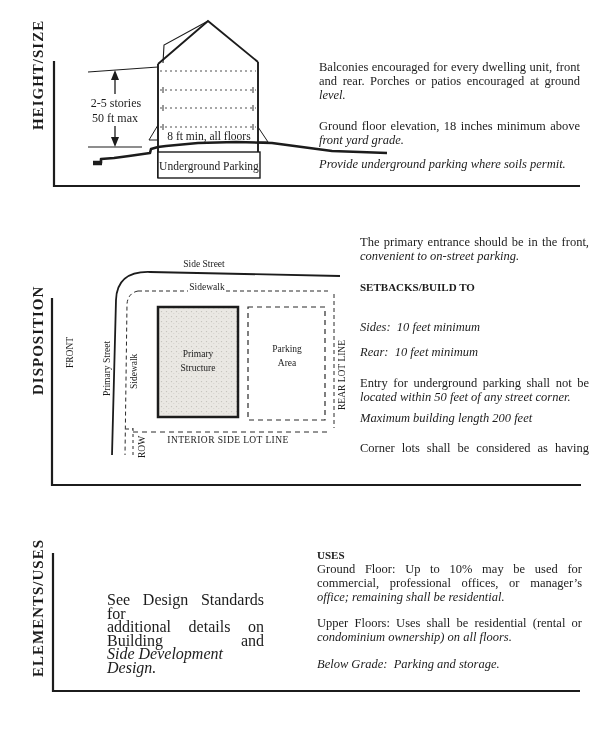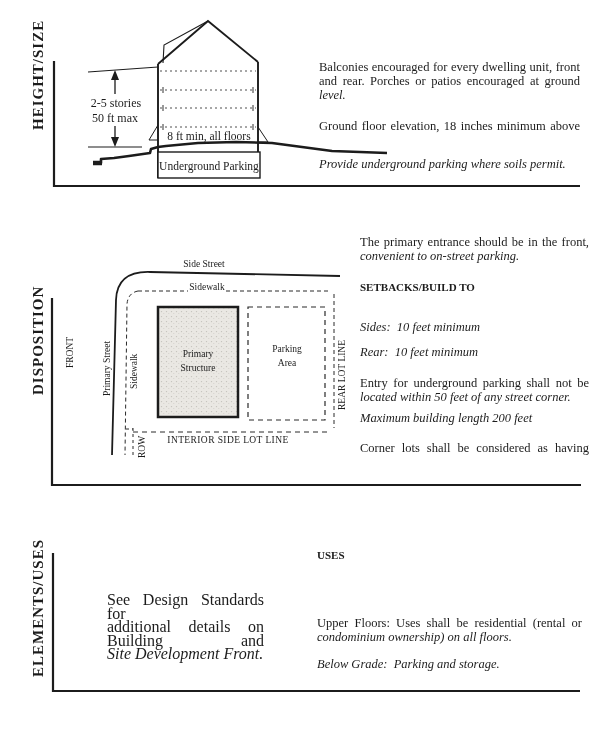--- a/index.html
+++ b/index.html
@@ -102,20 +102,21 @@
     </g>
   </svg>
 
   <div class="col" style="left:319px;top:60px;width:261px">
     <div class="j">Balconies encouraged for every dwelling unit, front</div>
     <div class="j">and rear.  Porches or patios encouraged at ground</div>
     <div class="l">level.</div>
   </div>
   <div class="col" style="left:319px;top:119px;width:261px">
     <div class="j">Ground floor elevation, 18 inches minimum above</div>
+    <div class="l">front yard grade.</div>
   </div>
   <div class="col" style="left:319px;top:157px;width:261px">
     <div class="l">Provide underground parking where soils permit.</div>
   </div>
 
   <div class="col" style="left:360px;top:235px;width:229px">
     <div class="j">The primary entrance should be in the front,</div>
     <div class="l">convenient to on-street parking.</div>
   </div>
   <div class="col bh" style="left:360px;top:280px;width:229px">SETBACKS/BUILD TO</div>
@@ -132,23 +133,28 @@
   <div class="col" style="left:360px;top:411px;width:229px">
     <div class="l">Maximum building length 200 feet</div>
   </div>
   <div class="col" style="left:360px;top:441px;width:229px">
     <div class="j">Corner lots shall be considered as having</div>
   </div>
 
   <div class="col note" style="left:107px;top:593px;width:157px">
     <div class="j">See Design Standards for</div>
     <div class="j">additional details on Building and</div>
-    <div class="l">Site Development Front.</div>
+    <div class="l">Side Development Design.</div>
   </div>
   <div class="col bh" style="left:317px;top:548px;width:265px">USES</div>
+  <div class="col" style="left:317px;top:562px;width:265px">
+    <div class="j">Ground Floor:   Up to 10% may be used for</div>
+    <div class="j">commercial, professional offices, or manager’s</div>
+    <div class="l">office; remaining shall be residential.</div>
+  </div>
   <div class="col" style="left:317px;top:616px;width:265px">
     <div class="j">Upper Floors:  Uses shall be residential (rental or</div>
     <div class="l">condominium ownership) on all floors.</div>
   </div>
   <div class="col" style="left:317px;top:657px;width:265px">
     <div class="l">Below Grade:  Parking and storage.</div>
   </div>
 
 </div>
 

